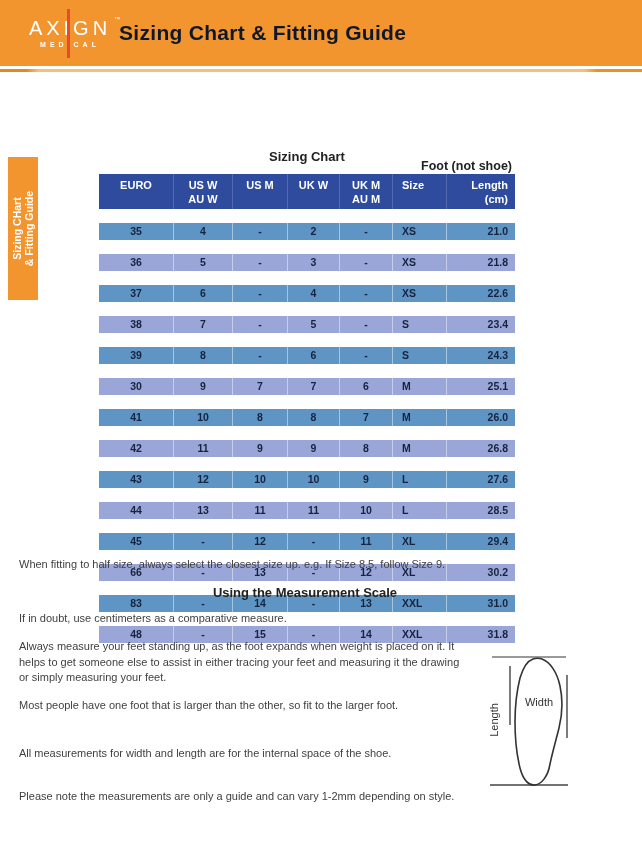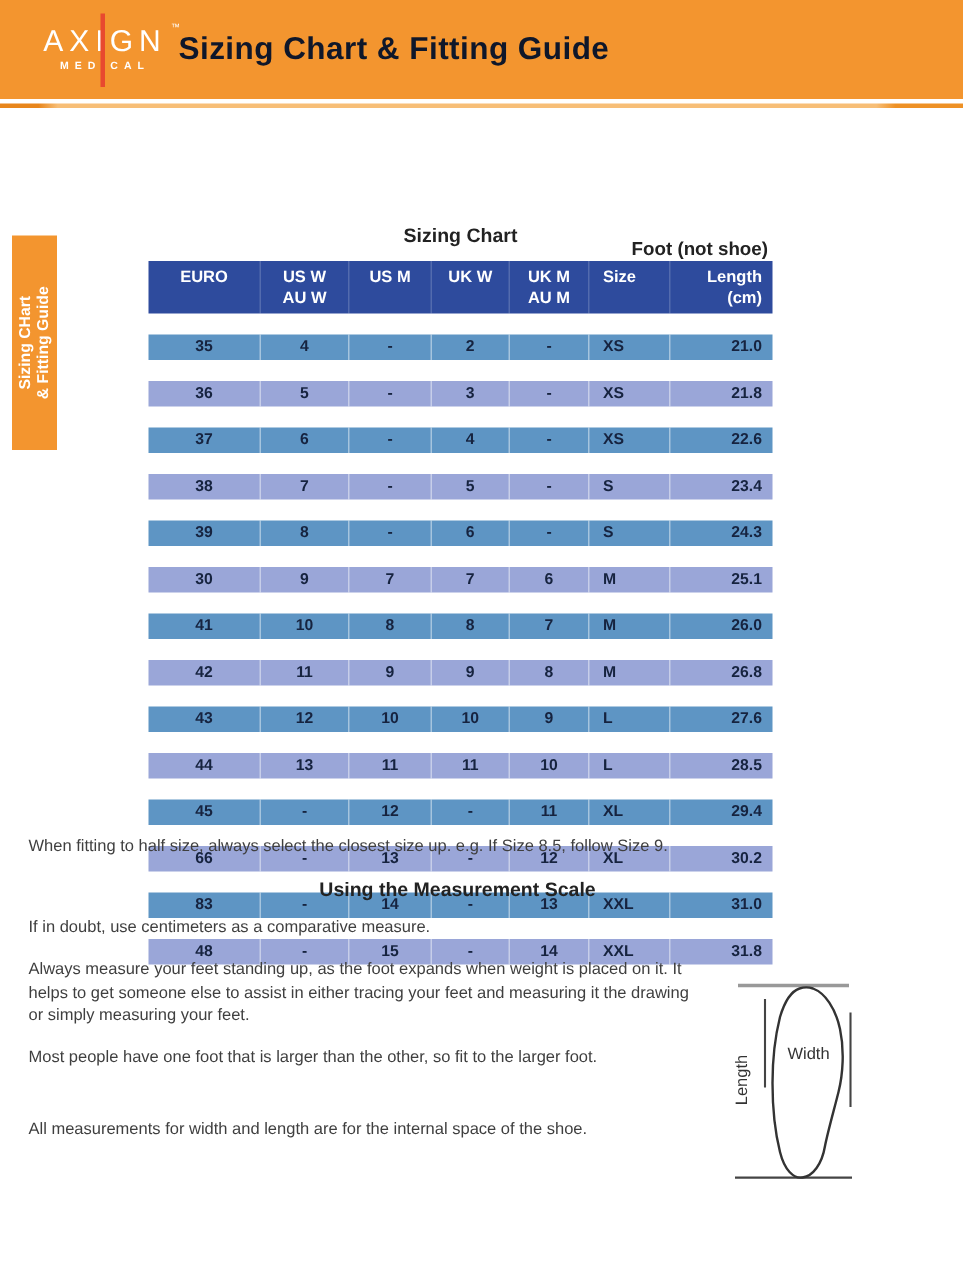--- a/index.html
+++ b/index.html
@@ -257,20 +257,21 @@
       </div>
   </div>
 
   <div class="para" style="top:557px; width:562px;">When fitting to half size, always select the closest size up. e.g. If Size 8.5, follow Size 9.</div>
 
   <div class="h2" style="top:585px;">Using the Measurement Scale</div>
   <div class="para" style="top:611px; width:540px;">If in doubt, use centimeters as a comparative measure.</div>
   <div class="para" style="top:698px; width:460px;">Most people have one foot that is larger than the other, so fit to the larger foot.</div>
   <div class="para" style="top:639px; width:452px;">Always measure your feet standing up, as the foot expands when weight is placed on it. It helps to get someone else to assist in either tracing your feet and measuring it the drawing or simply measuring your feet.</div>
   <div class="para" style="top:726px; width:460px;margin-top:20px;">All measurements for width and length are for the internal space of the shoe.</div>
+  <div class="para" style="top:789px; width:462px;">Please note the measurements are only a guide and can vary 1-2mm depending on style.</div>
 
   <div id="foot-diagram">
     <svg width="155" height="172" viewBox="0 0 155 172">
       <line x1="6" y1="29" x2="80" y2="29" stroke="#999999" stroke-width="2.2"></line>
       <line x1="4" y1="157" x2="82" y2="157" stroke="#444444" stroke-width="1.5"></line>
       <line x1="24" y1="38" x2="24" y2="97" stroke="#444444" stroke-width="1.4"></line>
       <line x1="81" y1="47" x2="81" y2="110" stroke="#444444" stroke-width="1.4"></line>
       <path d="M47,31 C41,33 37,40 34,50 C31,62 29,78 29,94 C29,112 31,128 34,140 C37,152 43,158 49,157 C56,156 62,148 64,136 C66,126 70,112 73,100 C76,88 77,72 74,58 C71,44 64,34 56,31 C53,30 50,30 47,31 Z" fill="none" stroke="#333333" stroke-width="1.6" stroke-linejoin="round"></path>
       <text x="53" y="78" text-anchor="middle" font-size="11" fill="#333333" font-family="Liberation Sans, sans-serif">Width</text>
       <text x="12" y="92" text-anchor="middle" font-size="11" fill="#333333" font-family="Liberation Sans, sans-serif" transform="rotate(-90 12 92)">Length</text>

